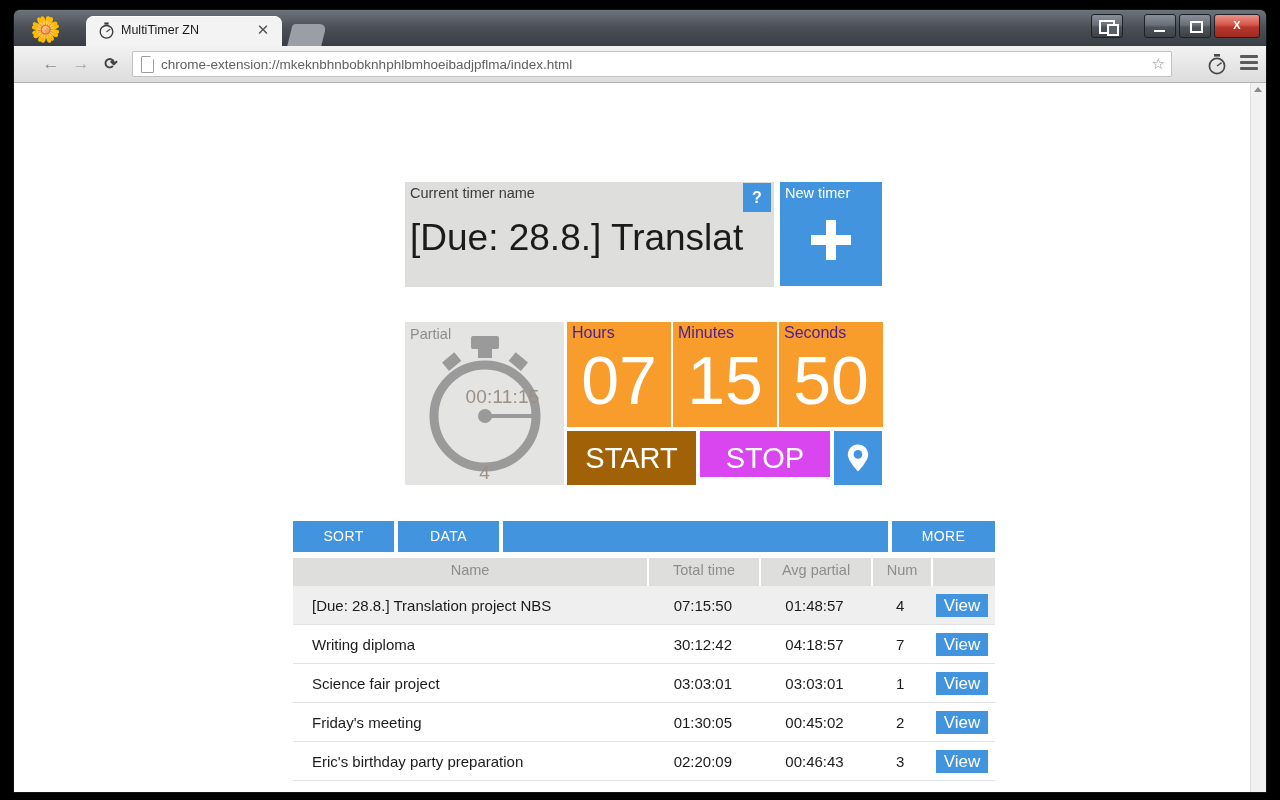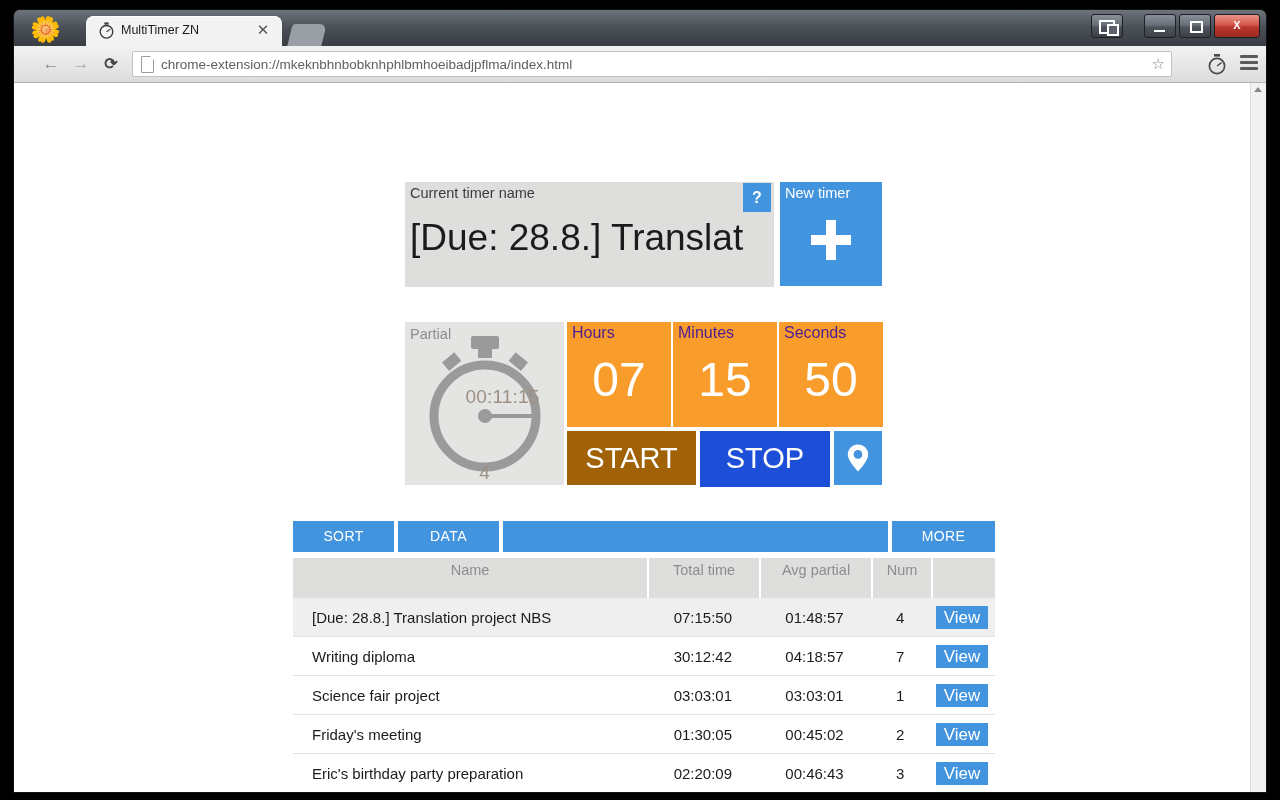--- a/index.html
+++ b/index.html
@@ -274,37 +274,37 @@
   #tile-hours   { left: 553px; }
   #tile-minutes { left: 659px; }
   #tile-seconds { left: 765px; }
   .hms-label {
     position: absolute; left: 5px; top: 2px;
     font-size: 16px; color: #4c1d95;
   }
   .hms-value {
     position: absolute; left: 0; right: 0; top: 18px;
     text-align: center;
-    font-size: 48px; color: #fff;
+    font-size: 68px; color: #fff;
     line-height: 80px;
     font-weight: 300;
   }
 
   
   #btn-start {
     position: absolute; left: 553px; top: 348px;
     width: 129px; height: 54px;
     background: #a16207;
     color: #fff; font-size: 29px;
     text-align: center; line-height: 54px;
   }
   #btn-stop {
     position: absolute; left: 686px; top: 348px;
-    width: 130px; height: 56px;
-    background: #1d4ed8;
+    width: 130px; height: 46px;
+    background: #d946ef;
     color: #fff; font-size: 29px;
     text-align: center; line-height: 54px;
   }
   #btn-loc {
     position: absolute; left: 820px; top: 348px;
     width: 48px; height: 54px;
     background: #4294df;
   }
   #btn-loc svg { position: absolute; left: 13px; top: 13px; }
 
@@ -317,21 +317,21 @@
     text-align: center; line-height: 31px;
     letter-spacing: 0.4px;
   }
   #tb-sort { left: 279px; width: 101px; }
   #tb-data { left: 384px; width: 101px; }
   #tb-fill { left: 489px; width: 385px; }
   #tb-more { left: 878px; width: 103px; }
 
   
   #tbl { position: absolute; left: 279px; top: 475px; width: 702px; }
-  .thead { display: flex; height: 40px; }
+  .thead { display: flex; height: 28px; }
   .th {
     background: #dededc;
     color: #8d8d8d;
     font-size: 14.5px;
     text-align: center;
     line-height: 24px;
     margin-right: 2px;
   }
   .c-name  { width: 354px; }
   .c-total { width: 110px; }

